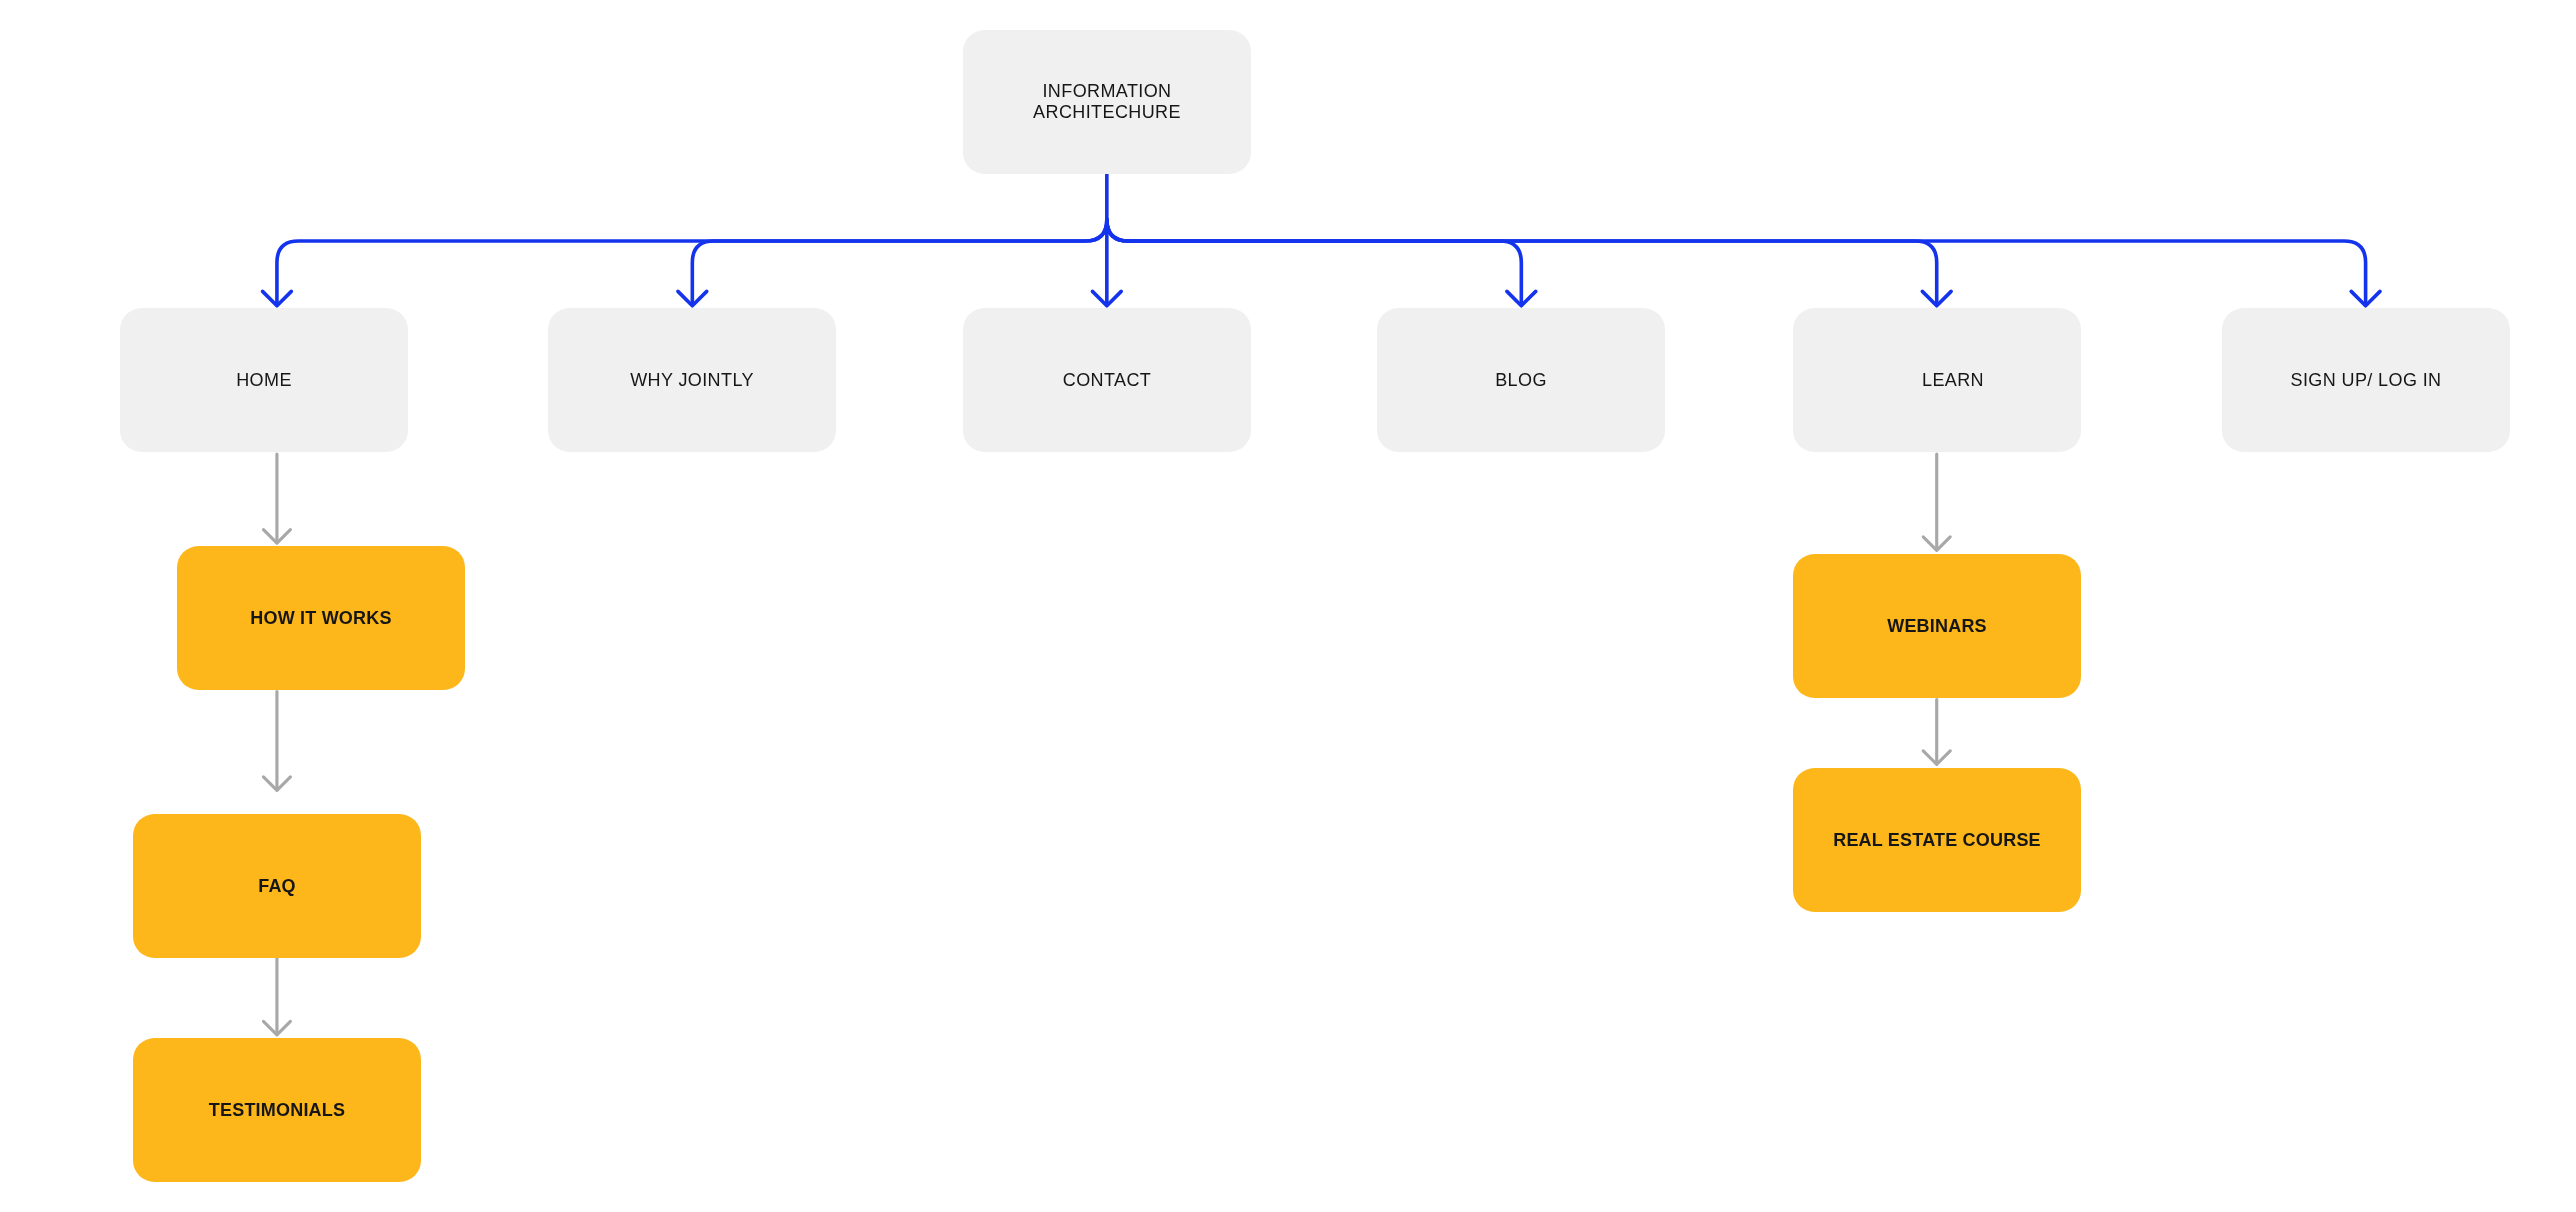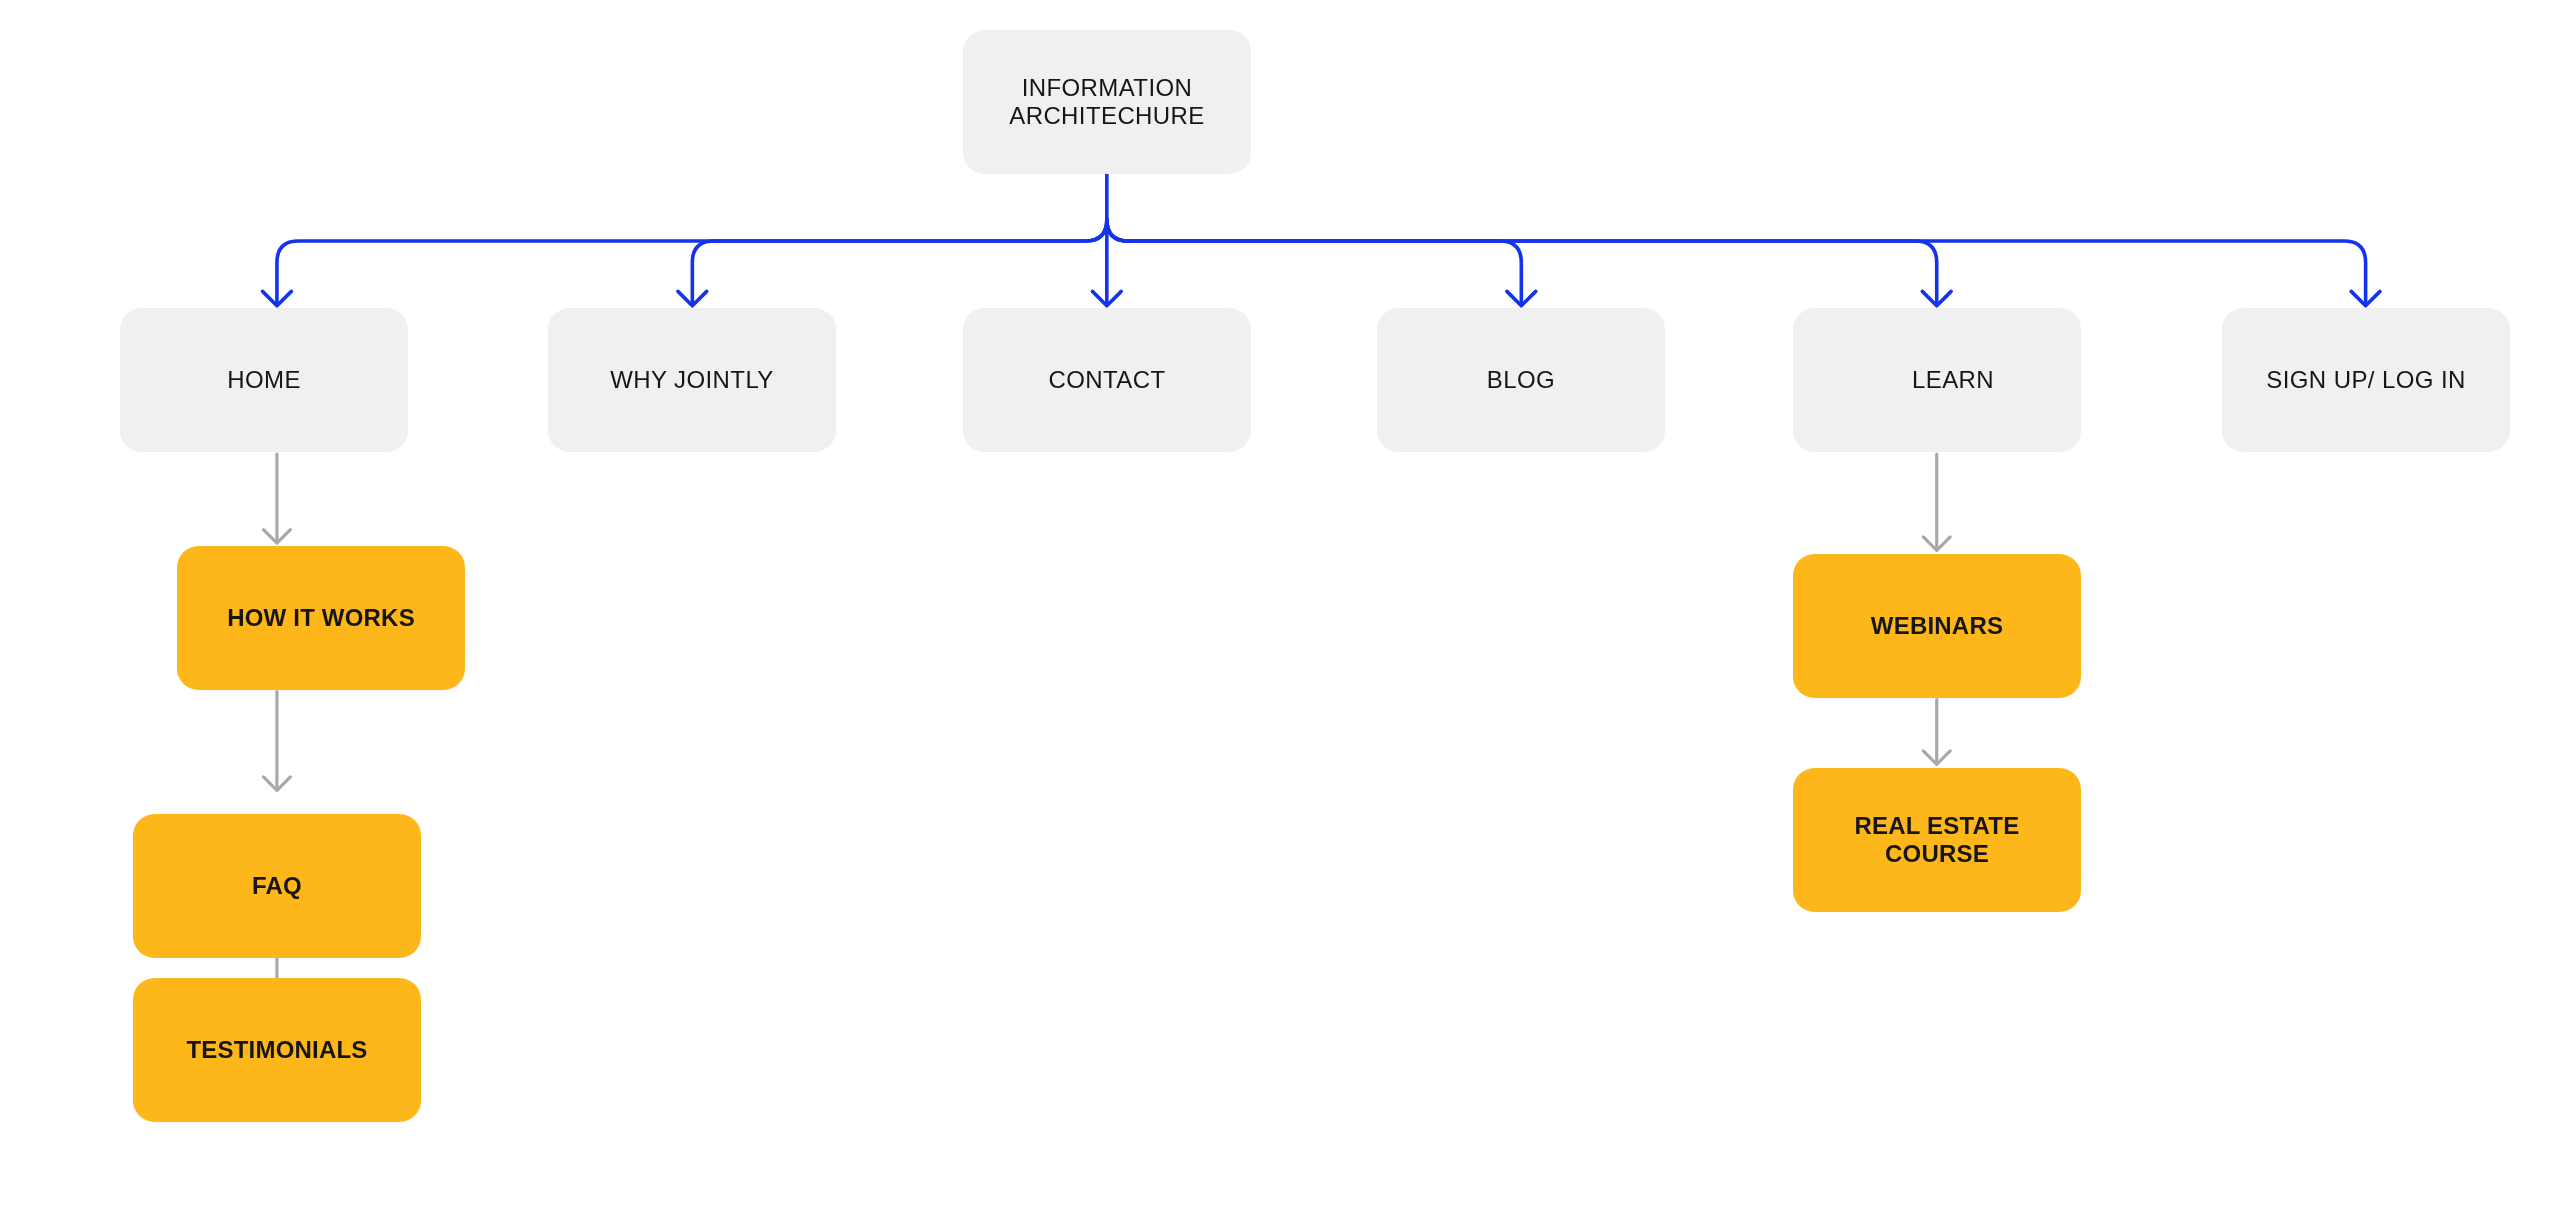--- a/index.html
+++ b/index.html
@@ -28,21 +28,21 @@
     width:288px;height:144px;
     border-radius:21.6px;
     display:flex;align-items:center;justify-content:center;
     text-align:center;
     box-sizing:border-box;
     padding:0 16px;
   }
   .node.gray{background:var(--node-gray-fill);}
   .node.orange{background:var(--node-orange-fill);}
   .node .label{
-    font-size:24px;
+    font-size:18px;
     font-weight:500;
     letter-spacing:0.4px;
     color:var(--label-color);
   }
   .node.orange .label{
     font-weight:700;
     letter-spacing:0.2px;
   }
 </style>
 </head>
@@ -109,21 +109,21 @@
   <div class="node gray" style="left:2222px;top:308px;text-align:right;">
     <span class="label">SIGN UP/ LOG IN</span>
   </div>
 
   <div class="node orange" style="left:133px;top:546px;margin-left:44px;">
     <span class="label">HOW IT WORKS</span>
   </div>
   <div class="node orange" style="left:133px;top:814px;">
     <span class="label">FAQ</span>
   </div>
-  <div class="node orange" style="left:133px;top:978px;">
+  <div class="node orange" style="left:133px;top:1038px;">
     <span class="label">TESTIMONIALS</span>
   </div>
 
   <div class="node orange" style="left:1793px;top:554px;">
     <span class="label">WEBINARS</span>
   </div>
   <div class="node orange" style="left:1793px;top:768px;">
     <span class="label">REAL ESTATE COURSE</span>
   </div>
 

